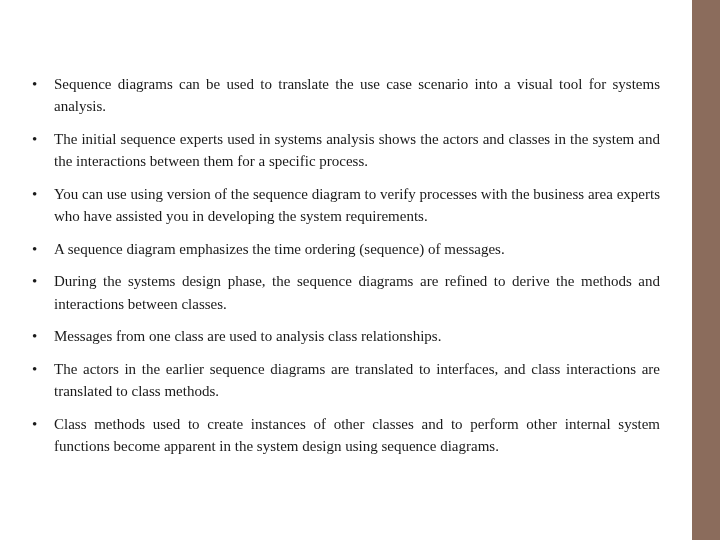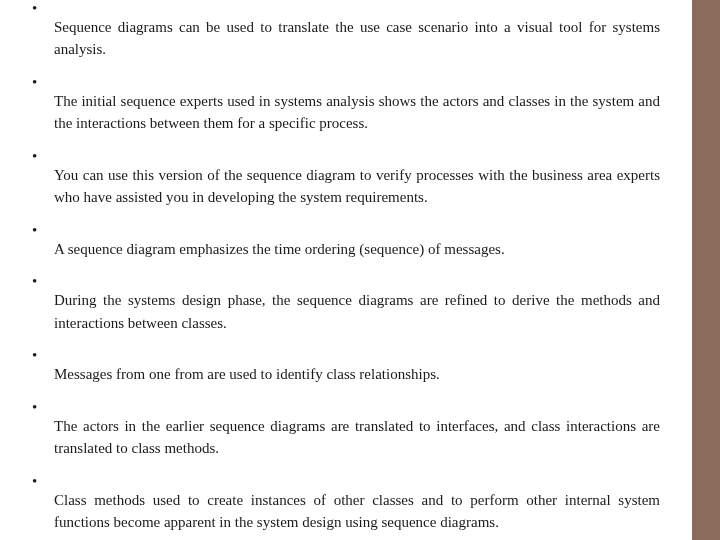--- a/index.html
+++ b/index.html
@@ -44,21 +44,20 @@
 
     .bullet-list li .bullet {
       min-width: 18px;
       margin-right: 4px;
       font-size: 15px;
       line-height: 1.5;
     }
 
     .bullet-list li .text {
       flex: 1;
-      margin-top: 19px;
     }
 
     .right-sidebar {
       width: 28px;
       background: #8b6c5c;
       flex-shrink: 0;
     }
   </style>
 </head>
 <body>
@@ -68,33 +67,33 @@
   <li>
         <span class="bullet">•</span>
         <span class="text">Sequence diagrams can be used to translate the use case scenario into a visual tool for systems analysis.</span>
       </li>
       <li>
         <span class="bullet">•</span>
         <span class="text">The initial sequence experts used in systems analysis shows the actors and classes in the system and the interactions between them for a specific process.</span>
       </li>
       <li>
         <span class="bullet">•</span>
-        <span class="text">You can use this version of the sequence diagram to verify processes with the business area experts who have assisted you in developing the system requirements.</span>
+        <span class="text">You can use using version of the sequence diagram to verify processes with the business area experts who have assisted you in developing the system requirements.</span>
       </li>
       <li>
         <span class="bullet">•</span>
         <span class="text">A sequence diagram emphasizes the time ordering (sequence) of messages.</span>
       </li>
       <li>
         <span class="bullet">•</span>
         <span class="text">During the systems design phase, the sequence diagrams are refined to derive the methods and interactions between classes.</span>
       </li>
       <li>
         <span class="bullet">•</span>
-        <span class="text">Messages from one from are used to identify class relationships.</span>
+        <span class="text">Messages from one class are used to analysis class relationships.</span>
       </li>
       <li>
         <span class="bullet">•</span>
         <span class="text">The actors in the earlier sequence diagrams are translated to interfaces, and class interactions are translated to class methods.</span>
       </li>
       <li>
         <span class="bullet">•</span>
         <span class="text">Class methods used to create instances of other classes and to perform other internal system functions become apparent in the system design using sequence diagrams.</span>
       </li>
     </ul>

